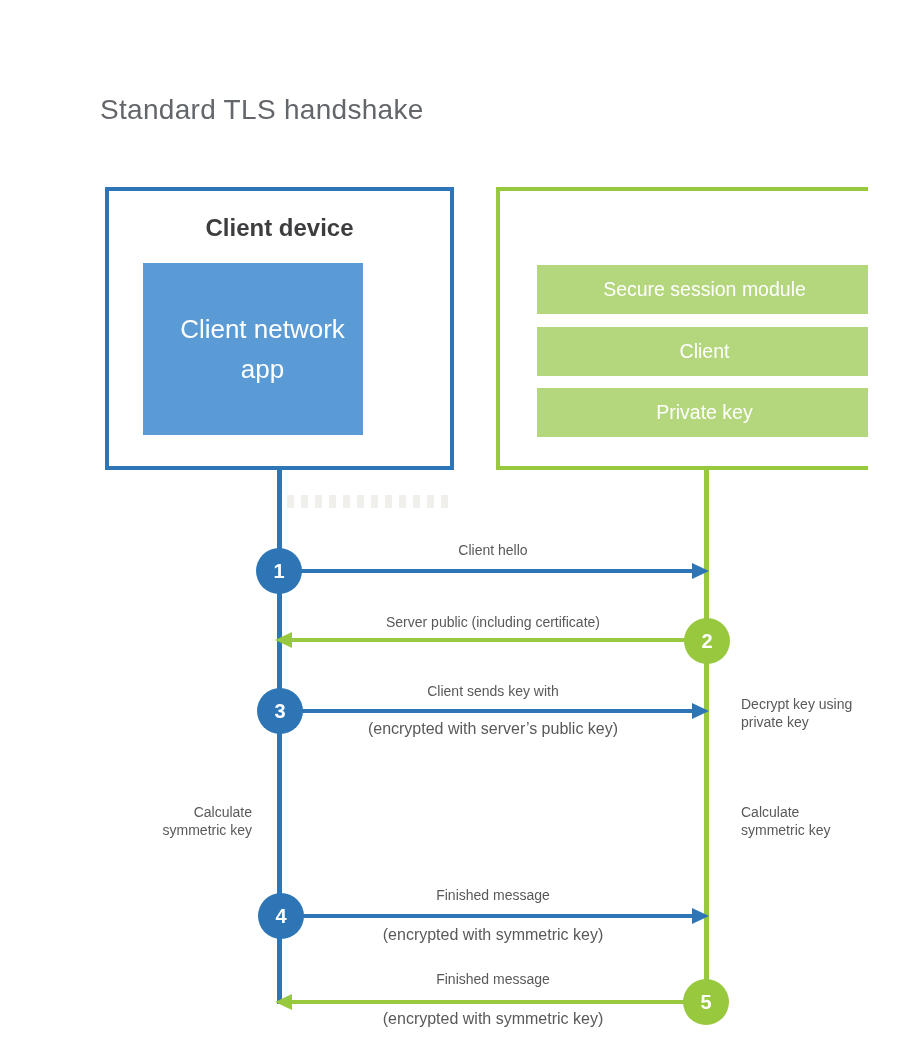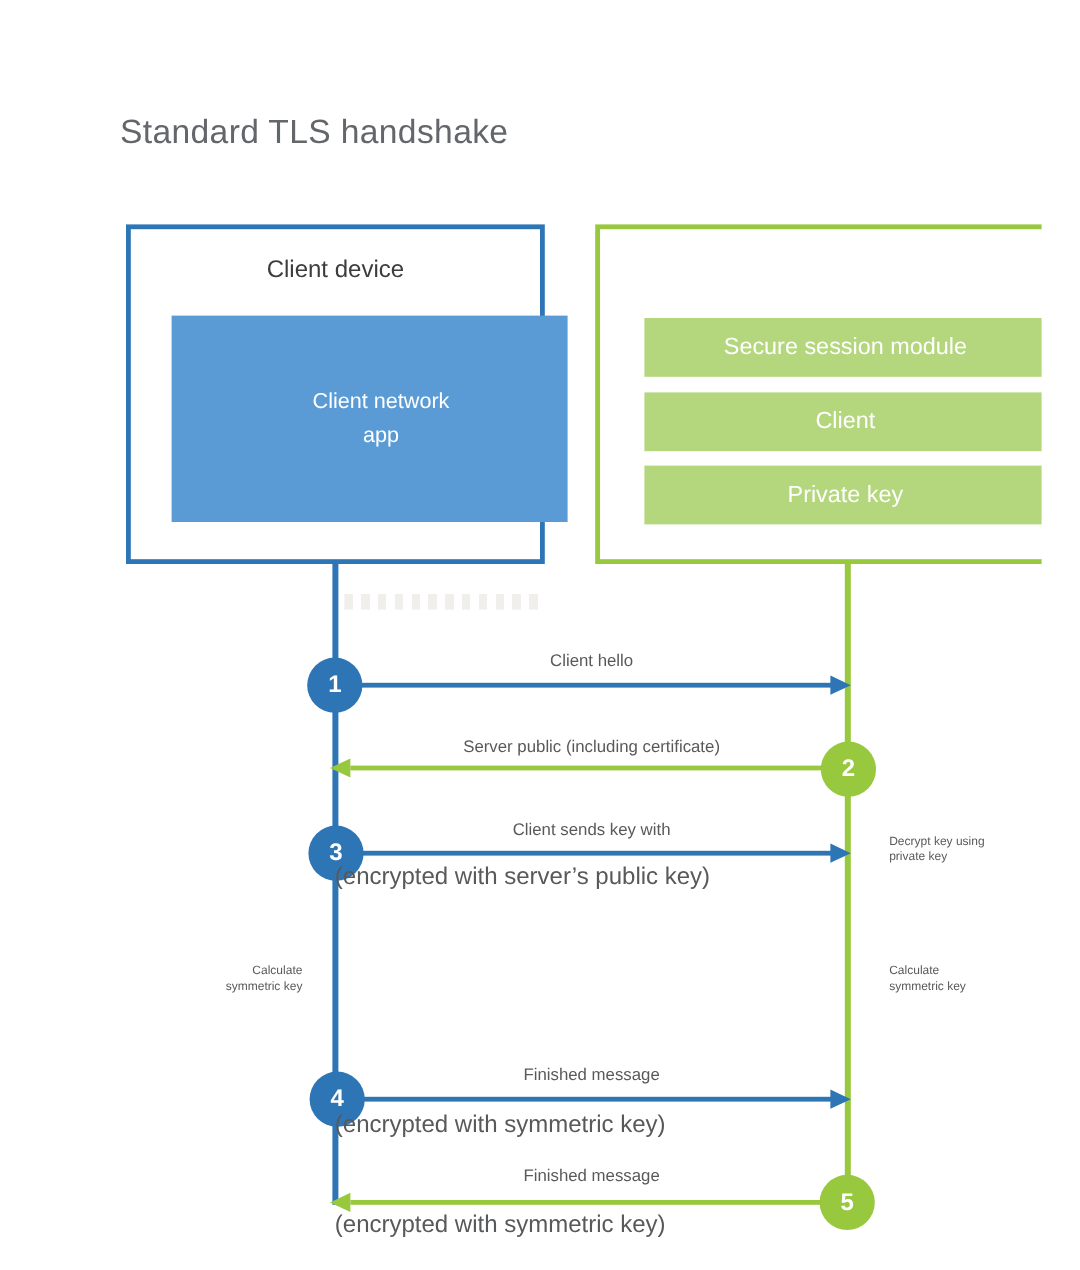--- a/index.html
+++ b/index.html
@@ -24,29 +24,29 @@
     position:absolute; left:36px; top:30px;
     font-size:28px; font-weight:300; letter-spacing:0.3px;
     color:var(--title);
   }
   
   .actor-box{ position:absolute; top:123px; height:283px; background:#fff; }
   .client-box{ left:41px;  width:349px; border:4px solid var(--blue); }
   .server-box{ left:432px; width:422px; border:4px solid var(--green); }
   .box-title{
     position:absolute; top:150px; text-align:center;
-    font-size:20px; font-weight:normal; color:var(--heading);
+    font-size:24px; font-weight:bold; color:var(--heading);
   }
   .client-box-title{ left:41px;  width:349px; }
   .server-box-title{ left:432px; width:422px; }
   .client-app{
-    position:absolute; left:79px; top:199px; width:330px; height:172px;
+    position:absolute; left:79px; top:199px; width:220px; height:172px;
     background:var(--blue-light);
     display:flex; align-items:center; justify-content:center;
-    color:#ffffff; font-size:18px; line-height:1.55;
+    color:#ffffff; font-size:26px; line-height:1.55;
     text-align:center; white-space:pre-line;padding-left:19px;
   }
   .server-bar{
     position:absolute; left:473px; width:335px; height:49px;
     background:var(--green-light);
     display:flex; align-items:center; justify-content:center;
     color:#ffffff; font-size:19.5px;text-align:center;
   }
   .bar-1{ top:201px; } .bar-2{ top:263px; } .bar-3{ top:324px; }
   
@@ -56,22 +56,22 @@
   .ghost-dashes{
     position:absolute; left:223px; top:431px; width:165px; height:13px;
     background:repeating-linear-gradient(90deg,#f1efec 0 7px,transparent 7px 14px);
   }
   
   .msg-label{
     position:absolute; left:215px; width:428px; text-align:center;
     font-size:14px; color:var(--label);
   }
   .msg-sub{
-    position:absolute; left:215px; width:428px; text-align:left;
-    font-size:20px; color:var(--label);
+    position:absolute; left:215px; width:428px; text-align:center;
+    font-size:16px; color:var(--label);
   }
   .hline{ position:absolute; height:4px; }
   .h-blue{ background:var(--blue); }
   .h-green{ background:var(--green); }
   .head{ position:absolute; width:0; height:0;
          border-top:8px solid transparent; border-bottom:8px solid transparent; }
   .head-right-blue{ border-left:17px solid var(--blue); }
   .head-left-green{ border-right:17px solid var(--green); }
   .step-circle{
     position:absolute; width:46px; height:46px; border-radius:50%;
@@ -83,21 +83,21 @@
   
   .l1{ top:505px; left:216px; width:413px; } .a1{ left:628px; top:499px; } .s1{ left:192px; top:484px; }
   .l2{ top:574px; left:228px; width:414px; } .a2{ left:211px; top:568px; } .s2{ left:620px; top:554px; }
   .l3{ top:645px; left:217px; width:412px; } .a3{ left:628px; top:639px; } .s3{ left:193px; top:624px; }
   .l4{ top:850px; left:218px; width:411px; } .a4{ left:628px; top:844px; } .s4{ left:194px; top:829px; }
   .l5{ top:936px; left:228px; width:414px; } .a5{ left:211px; top:930px; } .s5{ left:619px; top:915px; }
   .t1{ top:478px; } .t2{ top:550px; } .t3{ top:619px; } .t4{ top:823px; } .t5{ top:907px; }
   .u3{ top:656px; } .u4{ top:862px; } .u5{ top:946px; }
   
   .side-note{
-    position:absolute; font-size:10px; line-height:1.28;
+    position:absolute; font-size:14px; line-height:1.28;
     color:var(--label); white-space:pre-line;
   }
   .note-decrypt{ left:677px; top:632px; text-align:left; }
   .note-calc-left{ left:58px; top:740px; width:130px; text-align:right; }
   .note-calc-right{ left:677px; top:740px; text-align:left; }
 </style>
 </head>
 <body>
 
 <div class="canvas">

